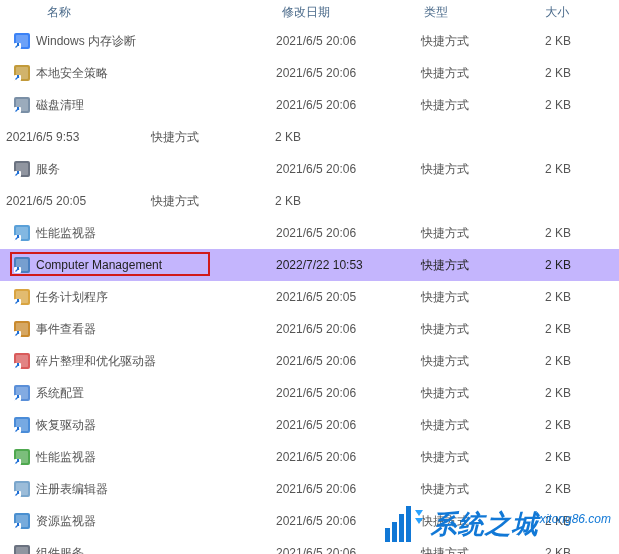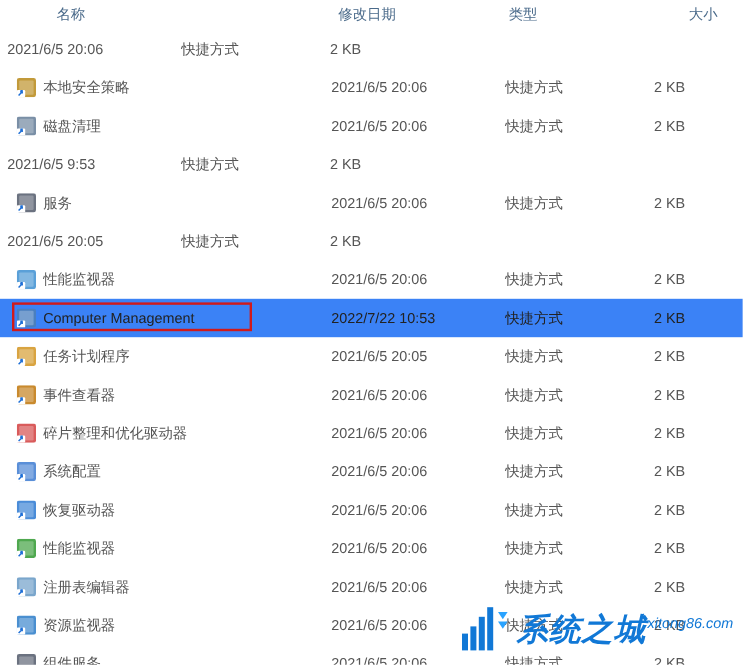--- a/index.html
+++ b/index.html
@@ -13,29 +13,29 @@
       position: relative;
     }
     .header-row {
       display: flex;
       color: #4a6a8a;
       padding: 4px 11px;
     }
     .col-name   { width: 270px; padding-left: 36px; }
     .col-date   { width: 145px; padding-left: 6px; font-family: Liberation Mono, monospace; }
     .col-type   { width: 130px; padding-left: 6px; }
-    .col-size   { width: 64px; text-align: right; padding-right: 10px; }
+    .col-size   { width: 64px; padding-right: 10px; }
 
     .file-row {
       display: flex;
       align-items: center;
       height: 32px;
       color: #555;
     }
-    .file-row.selected { background: #3b82f6; color: #222; }
+    .file-row.selected { background: #c4b5fd; color: #222; }
     .file-row .cell-name { width: 270px; display: flex; align-items: center; }
     .file-row .cell-date { width: 145px; padding-left: 6px; }
     .file-row .cell-type { width: 130px; padding-left: 6px; }
     .file-row .cell-size { width: 64px; text-align: left; padding-right: 10px; }
 
     .icon {
       width: 16px;
       height: 16px;
       margin-left: 14px;
       margin-right: 6px;
@@ -83,20 +83,31 @@
 
 <div class="header-row">
   <div class="col-name">名称</div>
   <div class="col-date">修改日期</div>
   <div class="col-type">类型</div>
   <div class="col-size">大小</div>
 </div>
 
 <div id="file-list">
     <div class="file-row">
+      <div class="cell-name">
+       <span class="icon"><svg viewBox="0 0 16 16" width="16" height="16">
+    <rect x="0" y="0" width="16" height="16" rx="2" fill="#3b82f6"></rect>
+    <rect x="2" y="2" width="12" height="12" rx="1" fill="#fff" opacity="0.25"></rect>
+    <rect x="0" y="10" width="7" height="6" rx="1" fill="#fff"></rect>
+    <path d="M1 15 L4 12 L3 12 L3 10 L5 10 L5 12 L4 12 L1 15 Z" fill="#1e6fd6"></path>
+    <path d="M1.5 14.5 L4.5 11.5" stroke="#1e6fd6" stroke-width="1.2"></path>
+    <path d="M4.5 11.5 L4.5 13 M4.5 11.5 L3 11.5" stroke="#1e6fd6" stroke-width="1.2"></path>
+  </svg></span>
+       <span>Windows 内存诊断</span>
+     </div>
      <div class="cell-date">2021/6/5 20:06</div>
      <div class="cell-type">快捷方式</div>
      <div class="cell-size">2 KB</div>
     </div>
     <div class="file-row">
       <div class="cell-name">
        <span class="icon"><svg viewBox="0 0 16 16" width="16" height="16">
     <rect x="0" y="0" width="16" height="16" rx="2" fill="#c29a3a"></rect>
     <rect x="2" y="2" width="12" height="12" rx="1" fill="#fff" opacity="0.25"></rect>
     <rect x="0" y="10" width="7" height="6" rx="1" fill="#fff"></rect>

